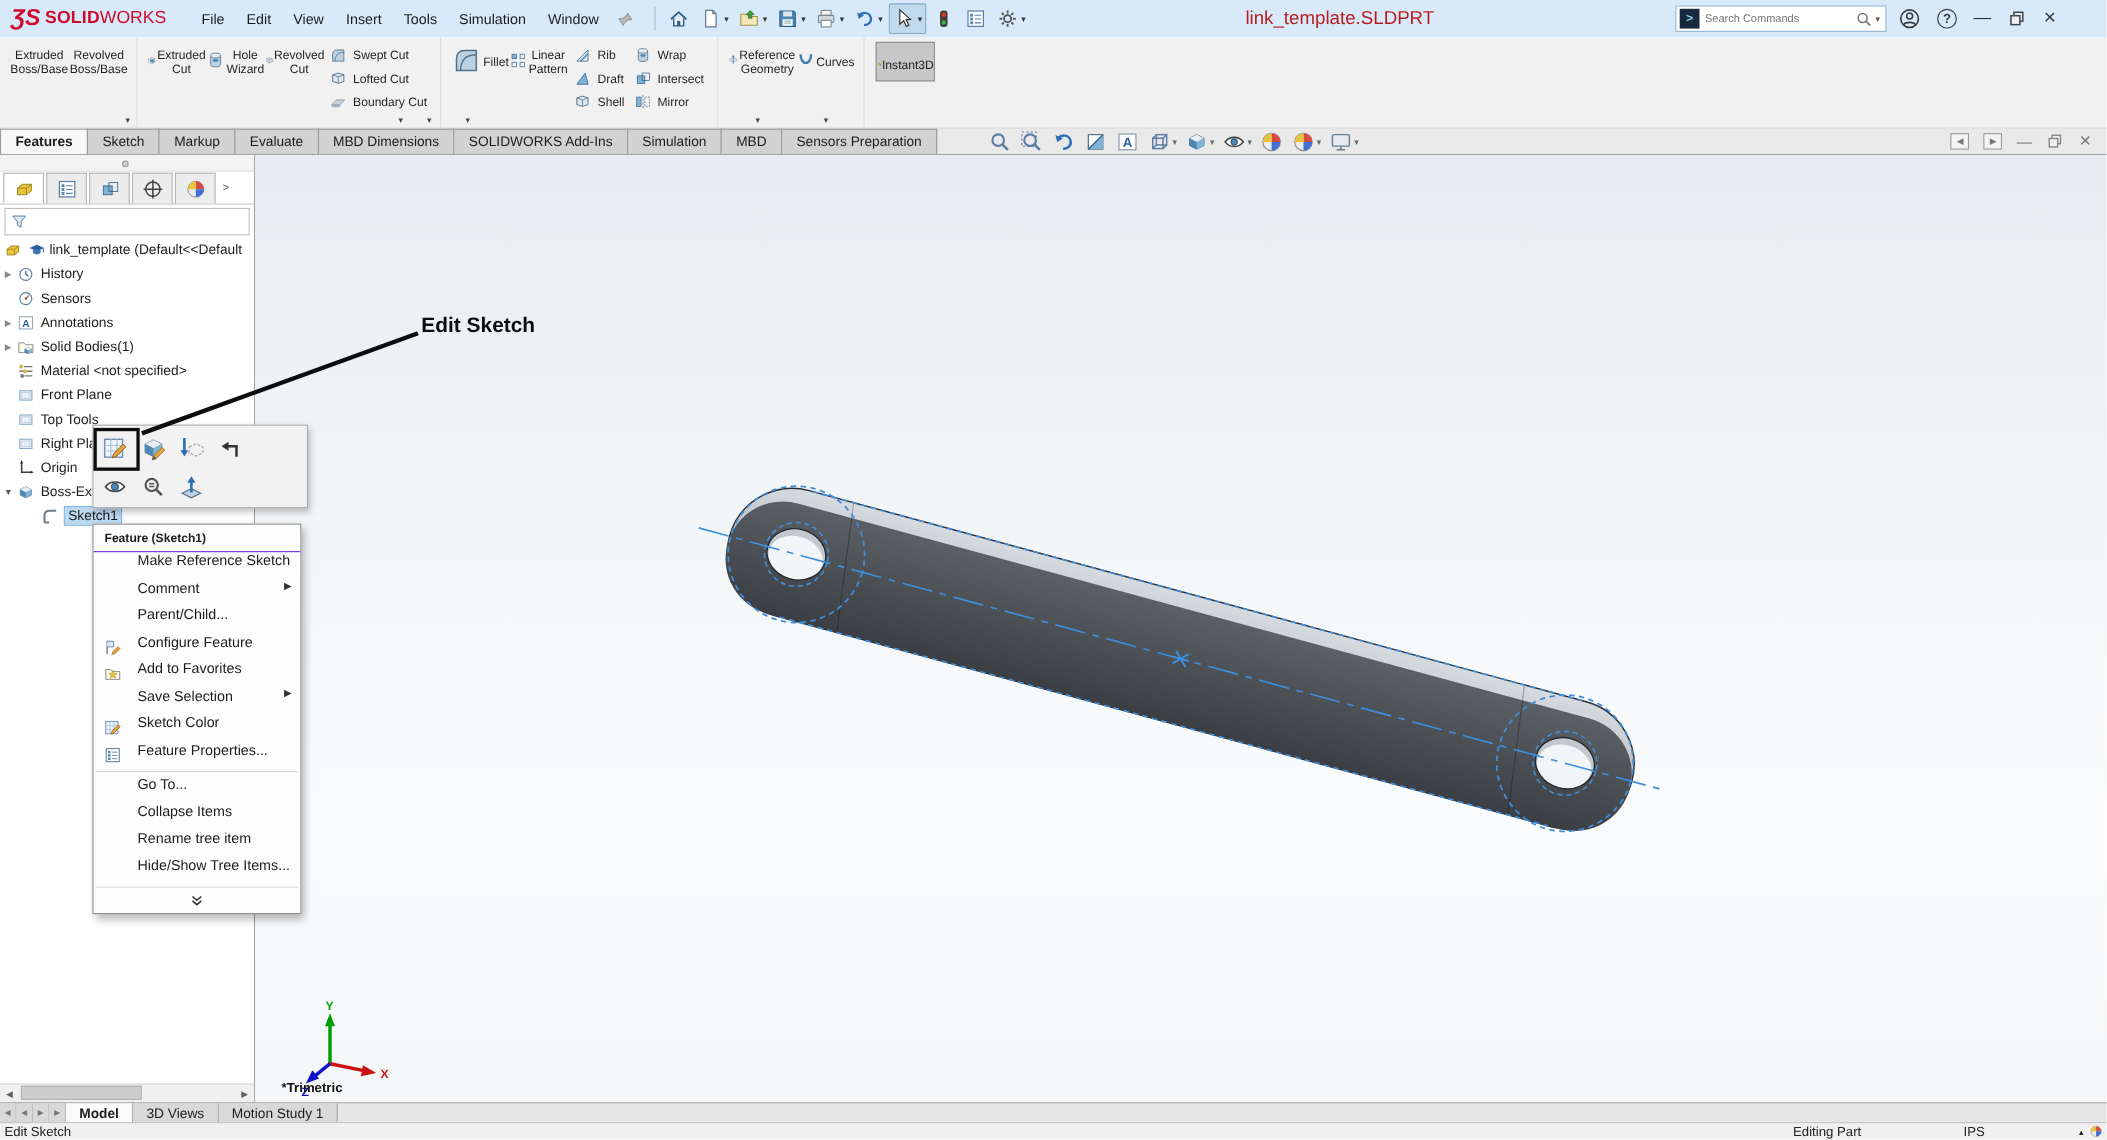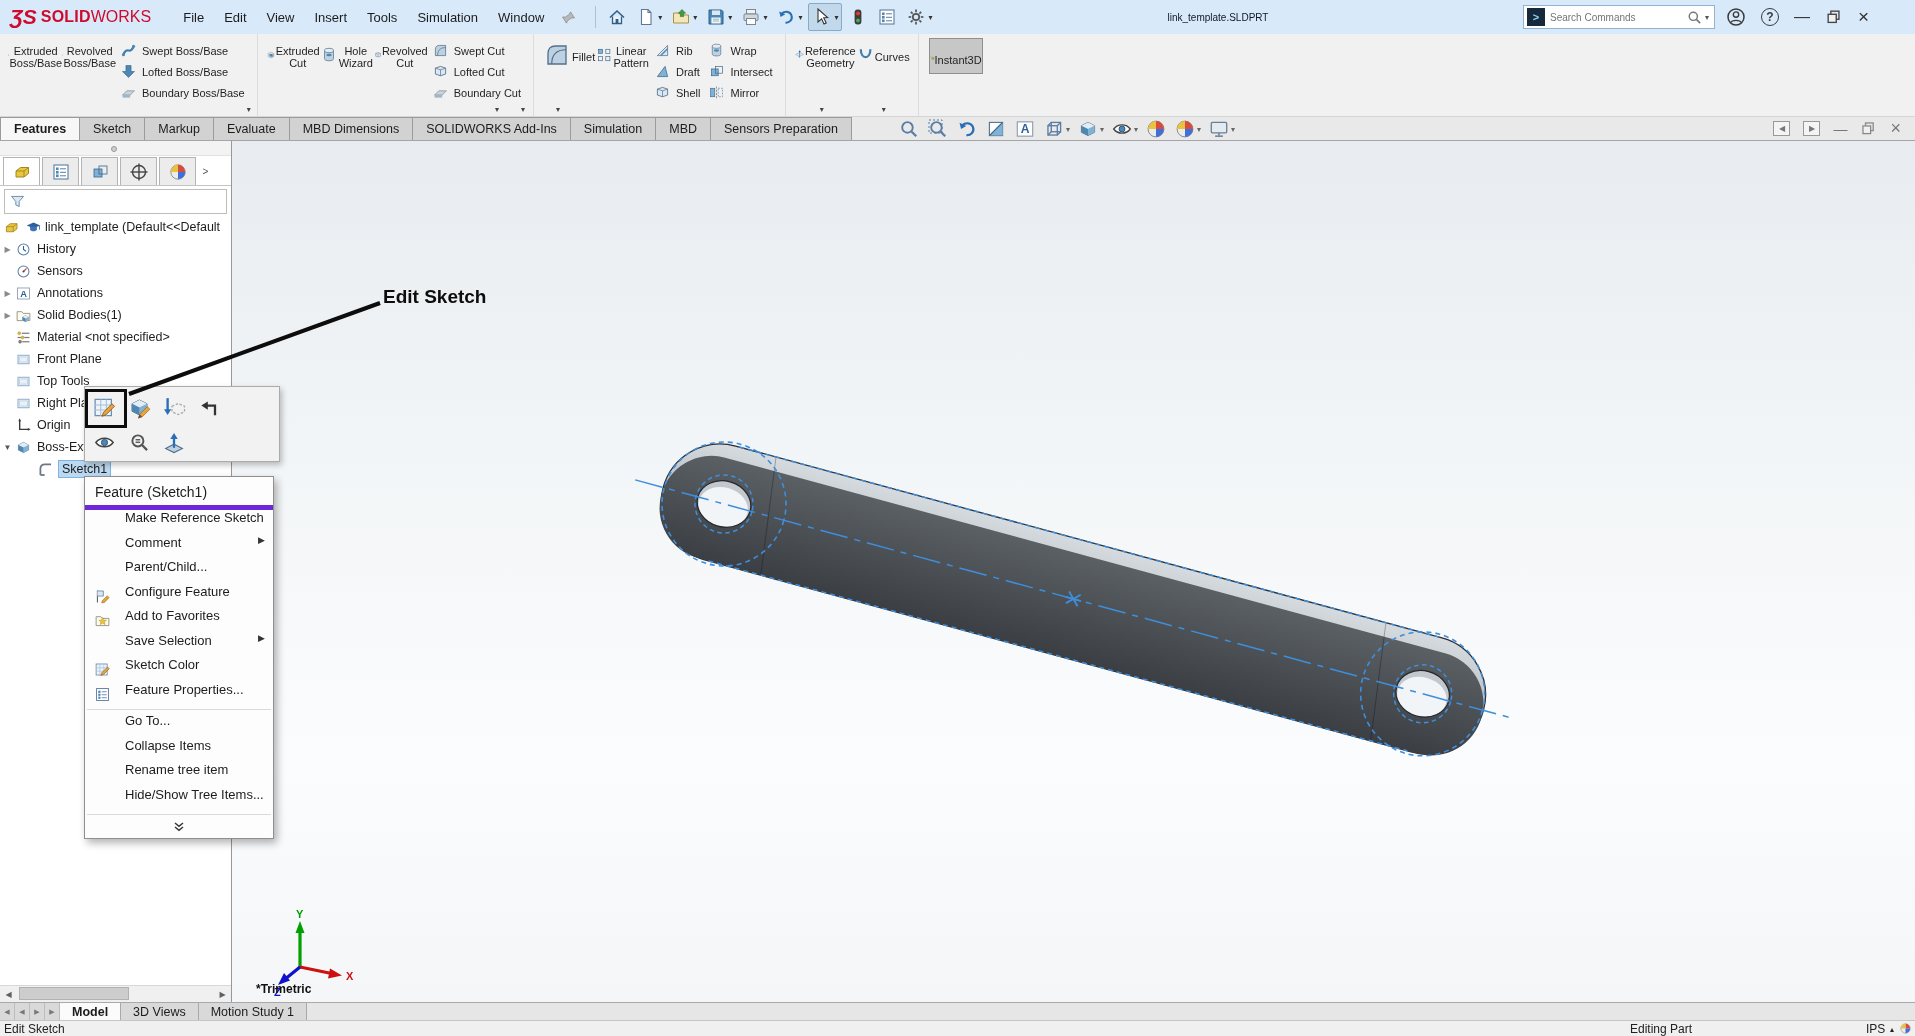--- a/index.html
+++ b/index.html
@@ -12,21 +12,21 @@
 .logo-bold{color:#cf0a2c;font-weight:700;font-size:16px;letter-spacing:.2px}
 .logo-light{color:#cf0a2c;font-weight:400;font-size:16px}
 .menu{display:flex}
 .menu-item{padding:4px 10px;font-size:13px;border-radius:2px;cursor:default}
 .pin{margin:0 10px 0 6px}
 .qsep{width:1px;height:22px;background:#a8c2d6;margin:0 8px}
 .qicons{display:flex;align-items:center}
 .qbtn{display:flex;align-items:center;padding:3px 3px;border-radius:2px;margin-right:3px}
 .qbtn .car{font-size:8px;color:#333;margin-left:2px}
 .qbtn.sel{background:#c2d9ec;border:1px solid #88aac4}
-.doc-title{position:absolute;left:1098px;top:0;width:240px;height:34px;display:flex;align-items:center;justify-content:center;font-size:10px;color:#0f172a}
+.doc-title{position:absolute;left:1098px;top:0;width:240px;height:34px;display:flex;align-items:center;justify-content:center;font-size:17px;color:#b91c1c}
 .search{position:absolute;left:1523px;top:5px;width:192px;height:24px;background:#fff;border:1px solid #8fb4d4;display:flex;align-items:center}
 .search .cmd{width:18px;height:18px;background:#16293d;color:#8fd8f2;font-size:11px;font-weight:700;display:flex;align-items:center;justify-content:center;margin:0 5px 0 3px}
 .search input{border:none;outline:none;flex:1;font-size:10px;color:#666;background:transparent;font-family:"Liberation Sans",sans-serif}
 .search .car{font-size:8px;color:#555;margin:0 5px 0 2px}
 .tb-right{position:absolute;left:1726px;top:0;height:34px;display:flex;align-items:center;gap:15px;color:#3a3a3a}
 .helpc{width:18px;height:18px;border:1.6px solid #3a3a3a;border-radius:50%;font-size:12px;font-weight:700;display:flex;align-items:center;justify-content:center}
 .winglyph{font-size:16px;color:#333}
 
 #ribbon{position:absolute;top:34px;left:0;right:0;height:83px;background:#f1f1f1;border-bottom:1px solid #d5d5d5;display:flex}
 .rgroup{display:flex;align-items:flex-start;padding:2px 8px 0 8px;position:relative}
@@ -74,21 +74,21 @@
 #viewport{position:absolute;top:141px;left:232px;right:0;bottom:34px;background:linear-gradient(180deg,#e8ecf0 0%,#f2f5f7 35%,#fbfcfd 72%,#f4f6f8 100%);overflow:hidden}
 .viewlabel{position:absolute;left:24px;bottom:6px;font-weight:700;font-size:12px;color:#111}
 
 #popuptb{position:absolute;left:84px;top:386px;width:196px;height:76px;background:#f2f2f2;border:1px solid #ababab;box-shadow:2px 3px 6px rgba(0,0,0,.25);z-index:30;padding:3px 6px}
 .ptrow{display:flex;align-items:center;gap:9px;height:35px}
 .ptico{width:26px;height:26px;display:flex;align-items:center;justify-content:center}
 #annbox{position:absolute;left:85px;top:389px;width:42px;height:39px;border:3.5px solid #0d0d0d;z-index:46;pointer-events:none}
 .annlabel{position:absolute;left:383px;top:286px;font-size:19px;font-weight:700;color:#0d0d0d;z-index:46}
 #annline{position:absolute;left:0;top:0;width:1915px;height:1036px;pointer-events:none;z-index:45}
 #ctxmenu{position:absolute;left:84px;top:476px;width:190px;background:#fdfdfd;border:1px solid #8f8f8f;box-shadow:3px 4px 8px rgba(0,0,0,.3);z-index:31;padding:1px 0 2px 0}
-.mhead{font-weight:400;font-size:14px;padding:6px 10px 5px 10px;border-bottom:5px solid #6d28d9}
+.mhead{font-weight:700;font-size:11px;padding:6px 10px 5px 10px;border-bottom:1px solid #6d28d9}
 .mitem{height:24.5px;display:flex;align-items:flex-start;padding-left:40px;position:relative;font-size:13px}
 .micon{position:absolute;left:9px;top:4px;width:17px;height:17px}
 .marrow{position:absolute;right:8px;font-size:9px;color:#333}
 .msep{height:1px;background:#dadada;margin:3px 2px}
 .mchev{height:18px;display:flex;align-items:center;justify-content:center;color:#333}
 
 #bottomtabs{position:absolute;left:0;right:0;bottom:16px;height:18px;background:#e6e6e6;border-top:1px solid #a9a9a9;display:flex;align-items:stretch}
 .bnavbtn{width:15px;border-right:1px solid #bdbdbd;background:#d9d9d9;display:flex;align-items:center;justify-content:center;font-size:7px;color:#777}
 .btab{padding:0 12px;display:flex;align-items:center;font-size:12.5px;background:#d9d9d9;border-right:1px solid #a9a9a9}
 .btab.active{background:#fbfbfb;font-weight:700}
@@ -478,40 +478,20 @@
       <svg class="bicon">
           <use href="#i-cube"></use>
         </svg>
       <div class="blabel">Extruded Boss/Base</div>
     </div>
     <div class="bigbtn">
       <svg class="bicon">
           <use href="#i-swirl"></use>
         </svg>
       <div class="blabel">Revolved Boss/Base</div>
-    </div>
-    <div class="smallcol">
-      <div class="smallbtn">
-          <svg class="sicon">
-            <use href="#i-scurve"></use>
-          </svg>
-          <span class="slabel">Swept Boss/Base</span>
-        </div>
-      <div class="smallbtn">
-          <svg class="sicon">
-            <use href="#i-downarrow"></use>
-          </svg>
-          <span class="slabel">Lofted Boss/Base</span>
-        </div>
-      <div class="smallbtn">
-          <svg class="sicon">
-            <use href="#i-slab"></use>
-          </svg>
-          <span class="slabel">Boundary Boss/Base</span>
-        </div>
     </div>
     <span class="gcaret" style="right:6px">▾</span>
   </div>
   <div class="rgroup">
     <div class="bigbtn">
       <svg class="bicon">
           <use href="#i-cubegray"></use>
         </svg>
       <div class="blabel">Extruded Cut</div>
     </div>
@@ -1029,20 +1009,20 @@
   <span class="bnavbtn">▶</span>
   <span class="bnavbtn">▶</span>
   <span class="btab active">Model</span>
   <span class="btab">3D Views</span>
   <span class="btab">Motion Study 1</span>
 </div>
 
 <div id="statusbar">
   <span class="st" style="left:4px">Edit Sketch</span>
   <span class="st" style="left:1630px">Editing Part</span>
-  <span class="st" style="left:1866px">IPS</span>
+  <span class="st" style="left:1785px">IPS</span>
   <span class="st" style="left:1890px;font-size:8px;top:4px">▴</span>
   <span class="st" style="left:1899px;top:1px">
       <svg width="13" height="13" viewBox="0 0 20 20">
         <use href="#i-ball"></use>
       </svg>
     </span>
 </div>
 
 </body></html>

